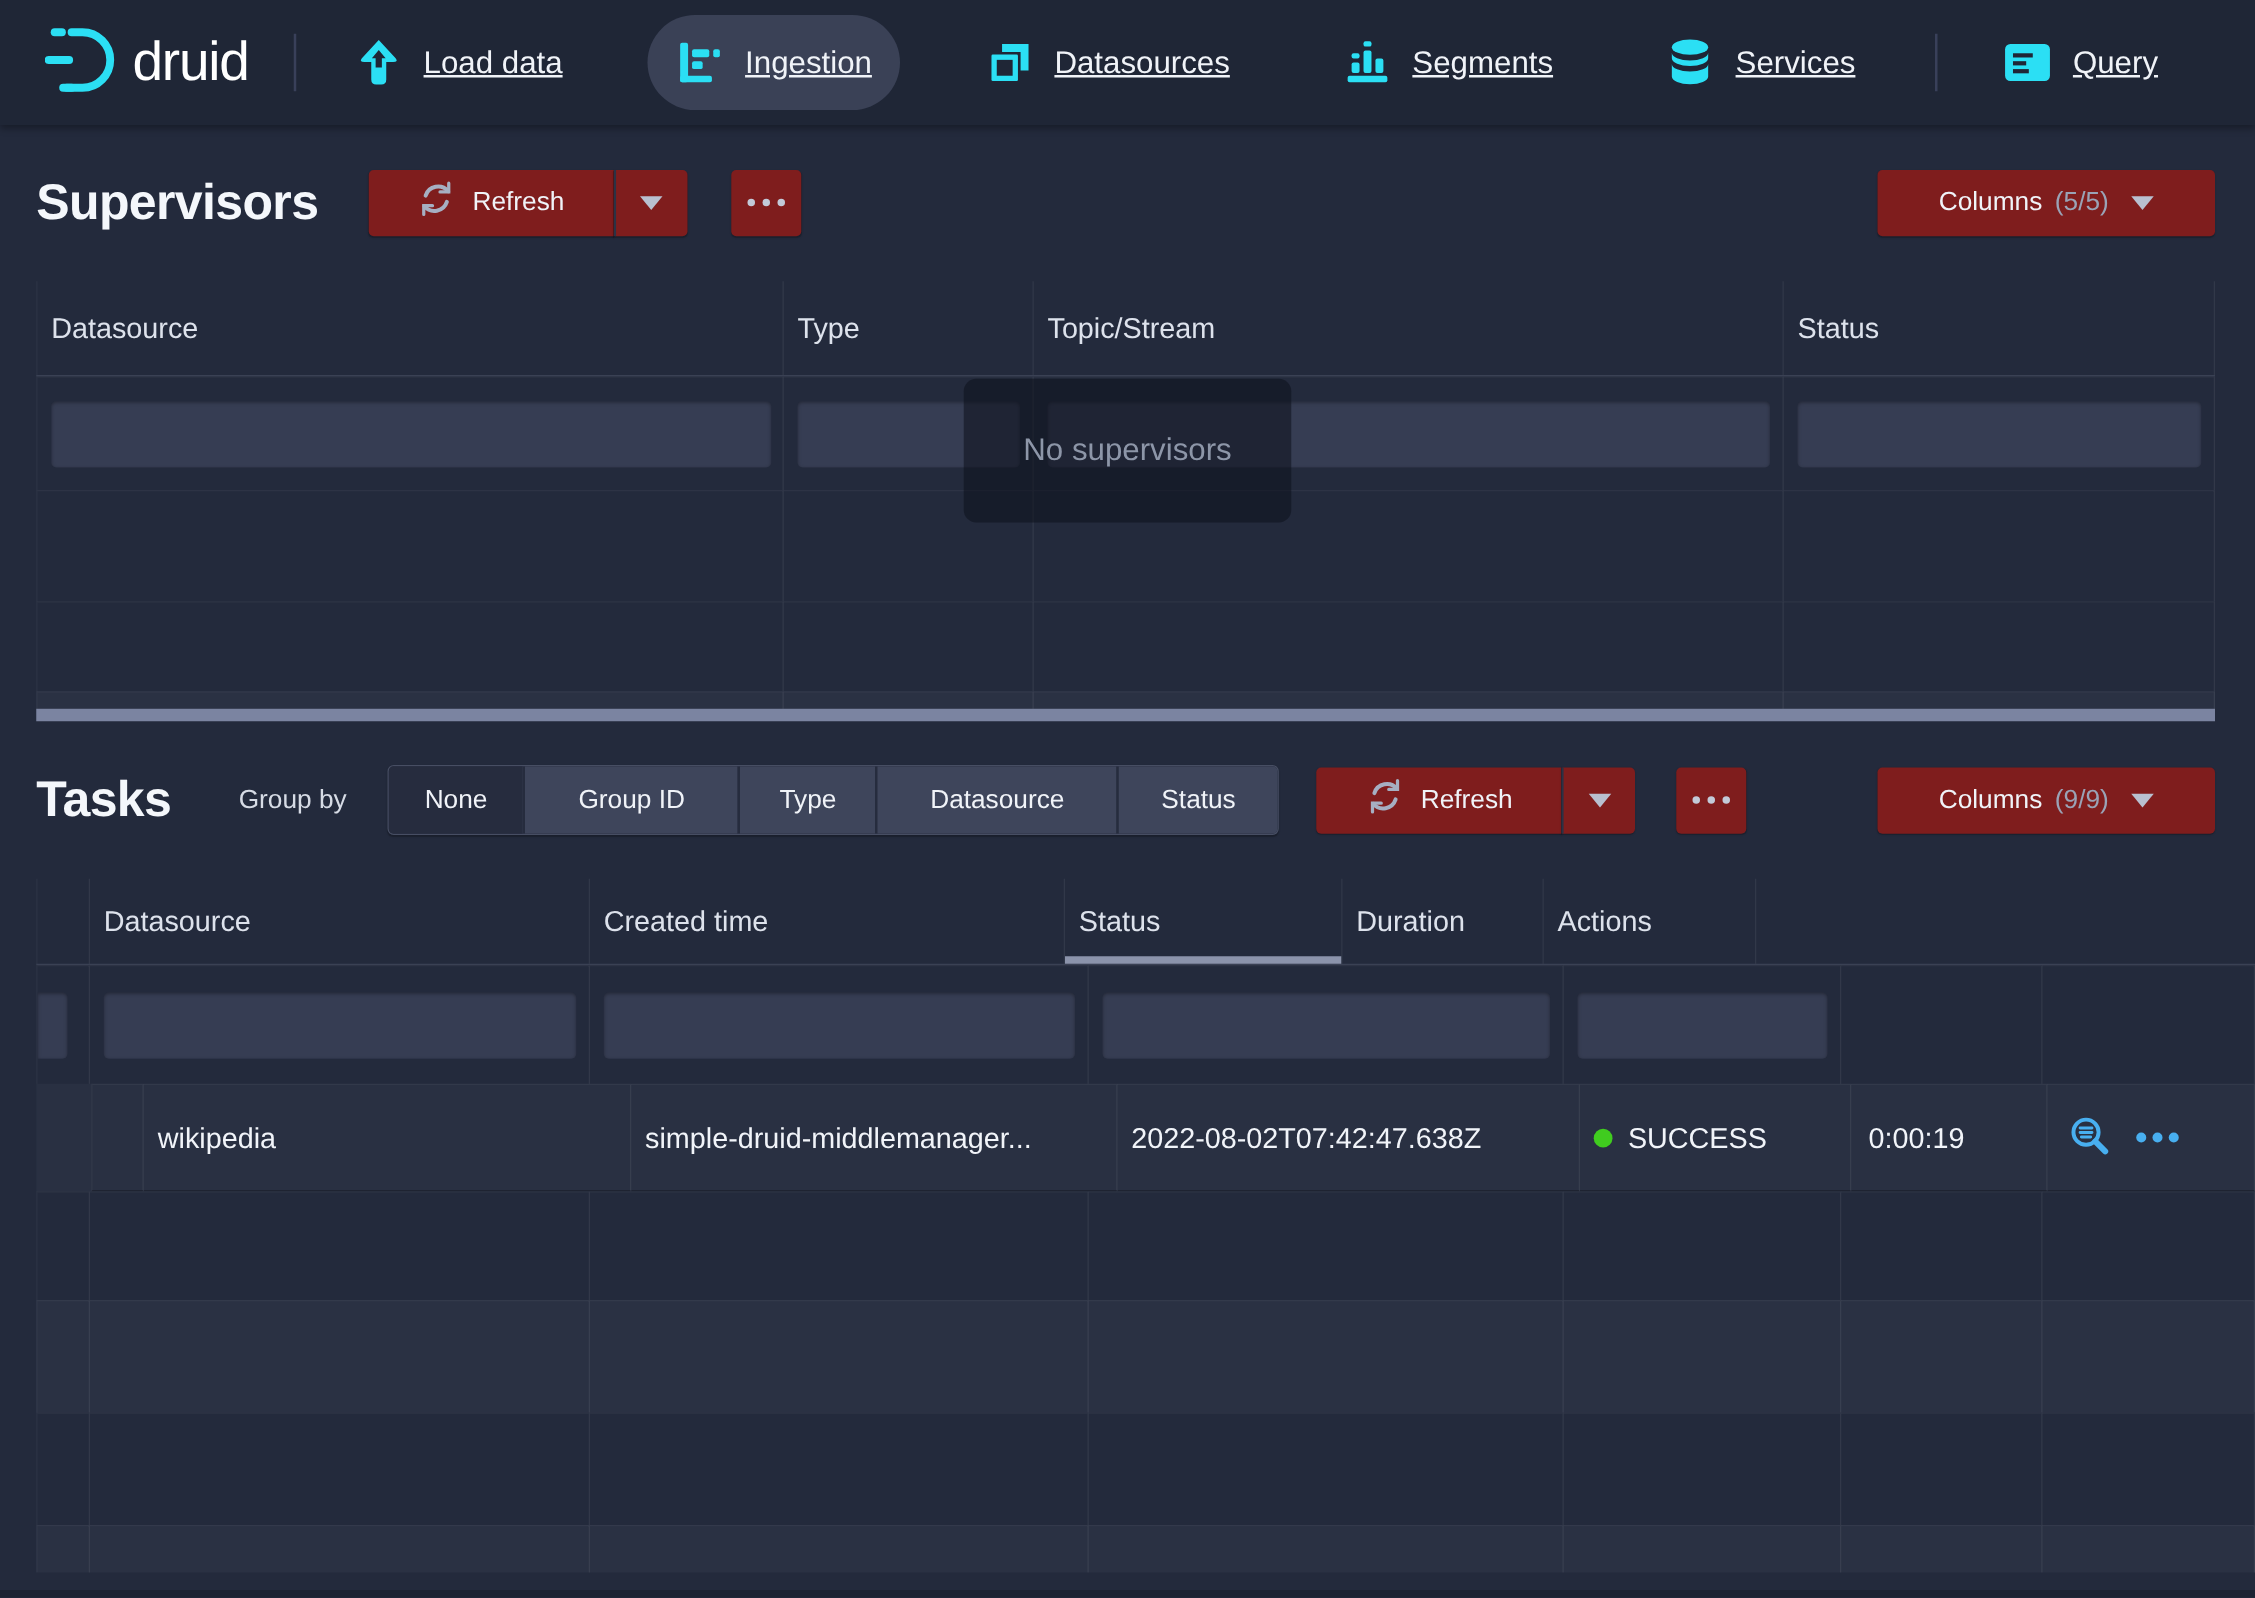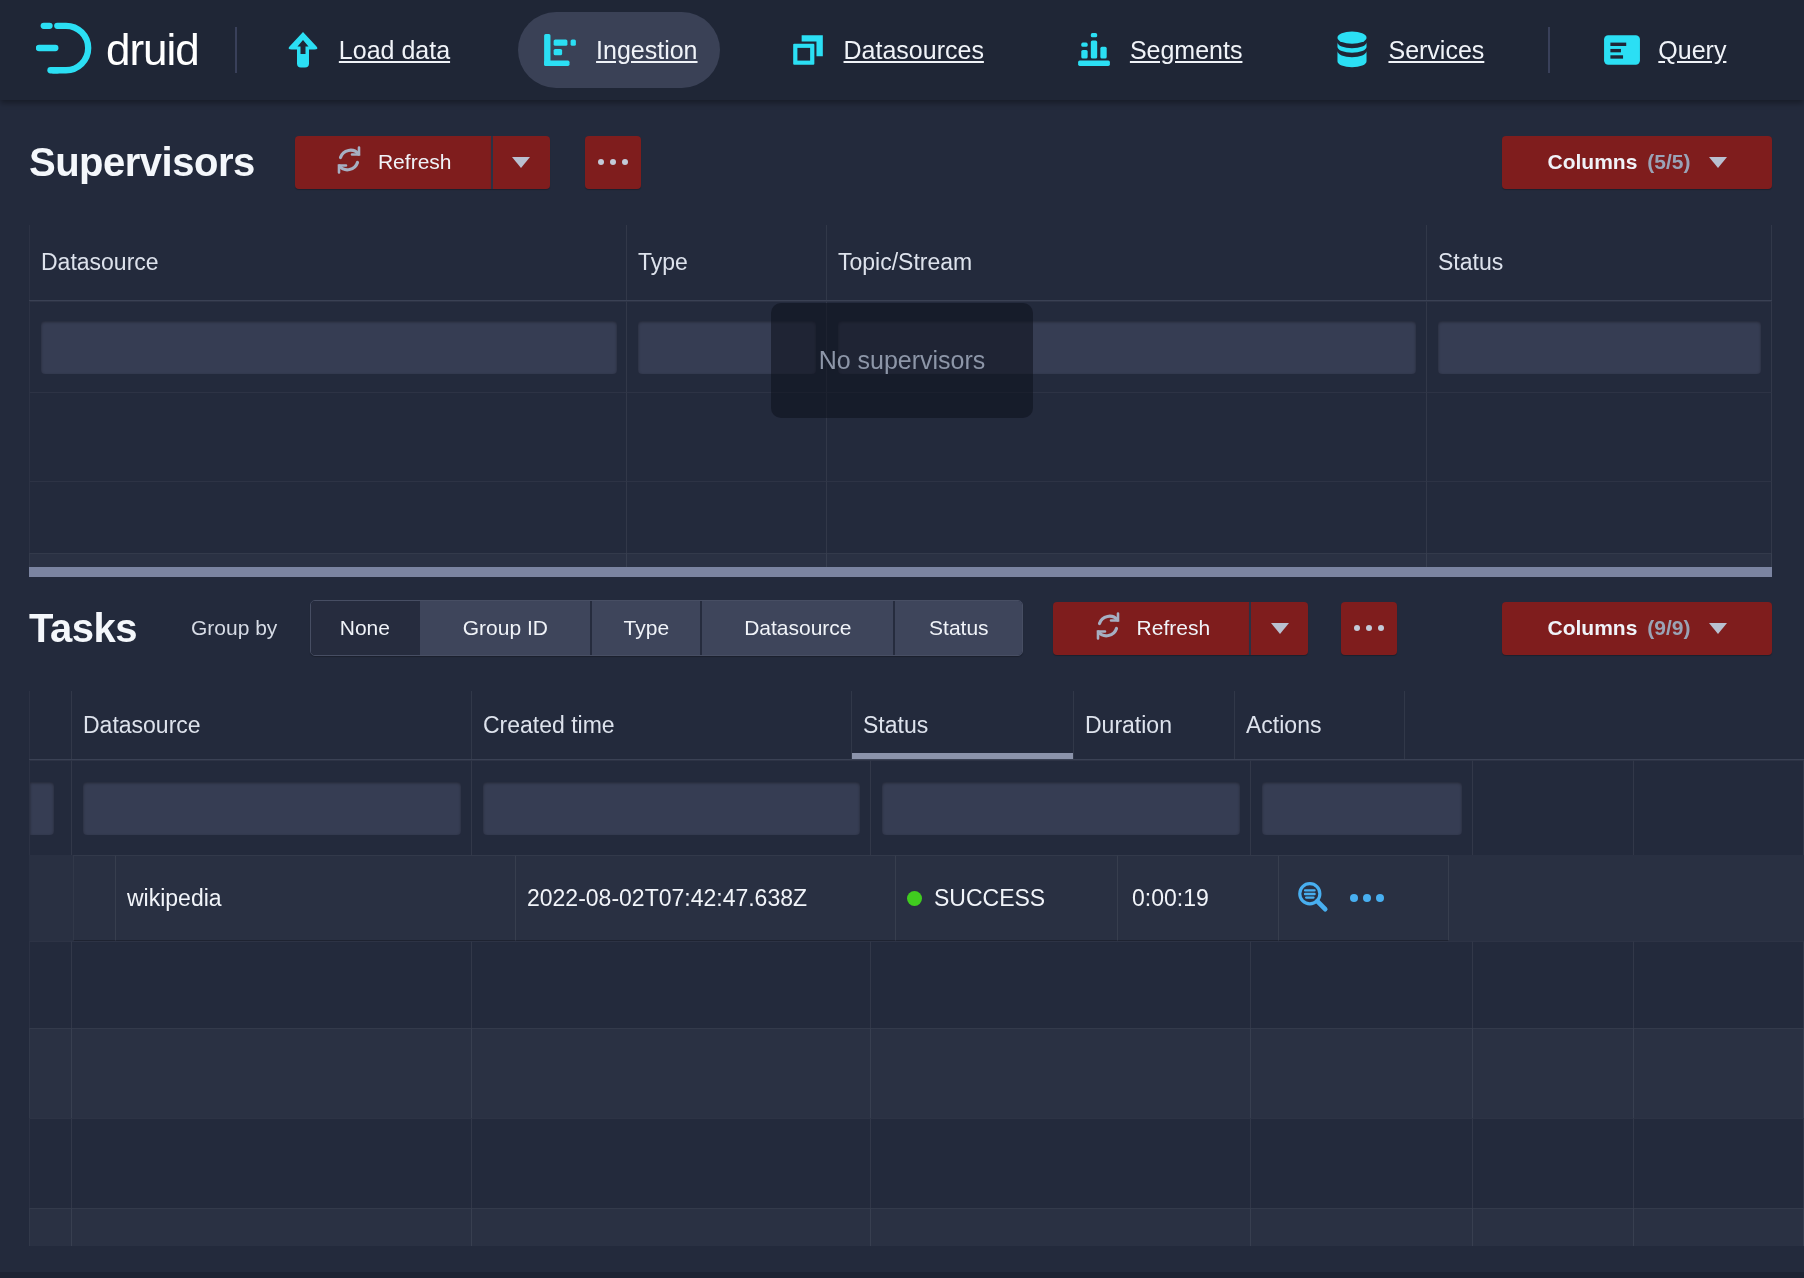--- a/index.html
+++ b/index.html
@@ -21,34 +21,34 @@
   .nav-item {
     display:flex; align-items:center; gap:16px; color:#f0f3f8; font-size:25px;
     margin-left:46px; cursor:pointer; padding:18px 22px; border-radius:40px;text-decoration:underline;
   }
   .nav-item .nav-ic { width:40px; height:40px; display:flex; align-items:center; justify-content:center; }
   .nav-item.active { background:#3a4156; }
   
   .section { padding-left:29px; position:relative; }
   .controls { display:flex; align-items:center; width:1743px; }
   .sup-controls { margin-top:35px; height:54px; }
-  .task-controls { margin-top:23px; height:56px; }
+  .task-controls { margin-top:35px; height:56px; }
   .title { font-size:40px; font-weight:700; color:#f4f7fb; letter-spacing:-.5px; }
   .btn {
     background:#7f1d1d; color:#f0f3f8; font-size:21px; border-radius:4px;
     display:flex; align-items:center; justify-content:center; height:53px;
     box-shadow:0 1px 1px rgba(0,0,0,.25); cursor:pointer;
   }
   .split { display:flex; margin-left:40px; }
   .split .main { width:196px; gap:14px; border-radius:4px 0 0 4px; }
   .split .caret-seg { width:59px; border-left:2px solid #2b3245; border-radius:0 4px 4px 0; }
   .more-btn { width:56px; margin-left:35px; gap:6px; }
   .dot { width:6px; height:6px; border-radius:50%; background:#c3cad8; }
   .caret { width:0; height:0; border-left:9px solid transparent; border-right:9px solid transparent; border-top:11px solid #b9c0d0; }
-  .columns-btn { margin-left:auto; width:270px; gap:10px;font-weight:bold; }
+  .columns-btn { margin-left:auto; width:270px; gap:10px; }
   .muted { color:#9aa3b6; }
   .refresh-ic { width:30px; height:30px; }
   
   .groupby-label { font-size:21px; color:#d6dbe5; margin-left:54px; }
   .btn-group {
     display:flex; margin-left:33px; border:1px solid #474e63; border-radius:5px; overflow:hidden;
     height:56px; box-shadow:0 1px 1px rgba(0,0,0,.25);
   }
   .seg {
     background:#3e455b; color:#f0f3f8; font-size:21px; display:flex; align-items:center;
@@ -346,20 +346,23 @@
       <div class="cell tc4">
           <input class="filter-box" style="width: 200px;">
         </div>
       <div class="cell tc5"></div>
       <div class="cell tc6"></div>
     </div>
 
     <div class="trow drow r1">
       <div class="cell tc0"></div>
       <div class="cell tc1">wikipedia</div>
+      <div class="cell tc2 loc-cell">
+        <span>simple-druid-middlemanager...</span>
+      </div>
       <div class="cell tc3">2022-08-02T07:42:47.638Z</div>
       <div class="cell tc4">
         <span class="status-dot"></span>
         <span>SUCCESS</span>
       </div>
       <div class="cell tc5 dur-cell">0:00:19</div>
       <div class="cell tc6 actions-cell">
         <span class="act-ic">
           <svg width="36" height="36" viewBox="0 0 34 34" fill="none" stroke="#48aff0">
             <circle cx="14" cy="13" r="9.5" stroke-width="3"></circle>

